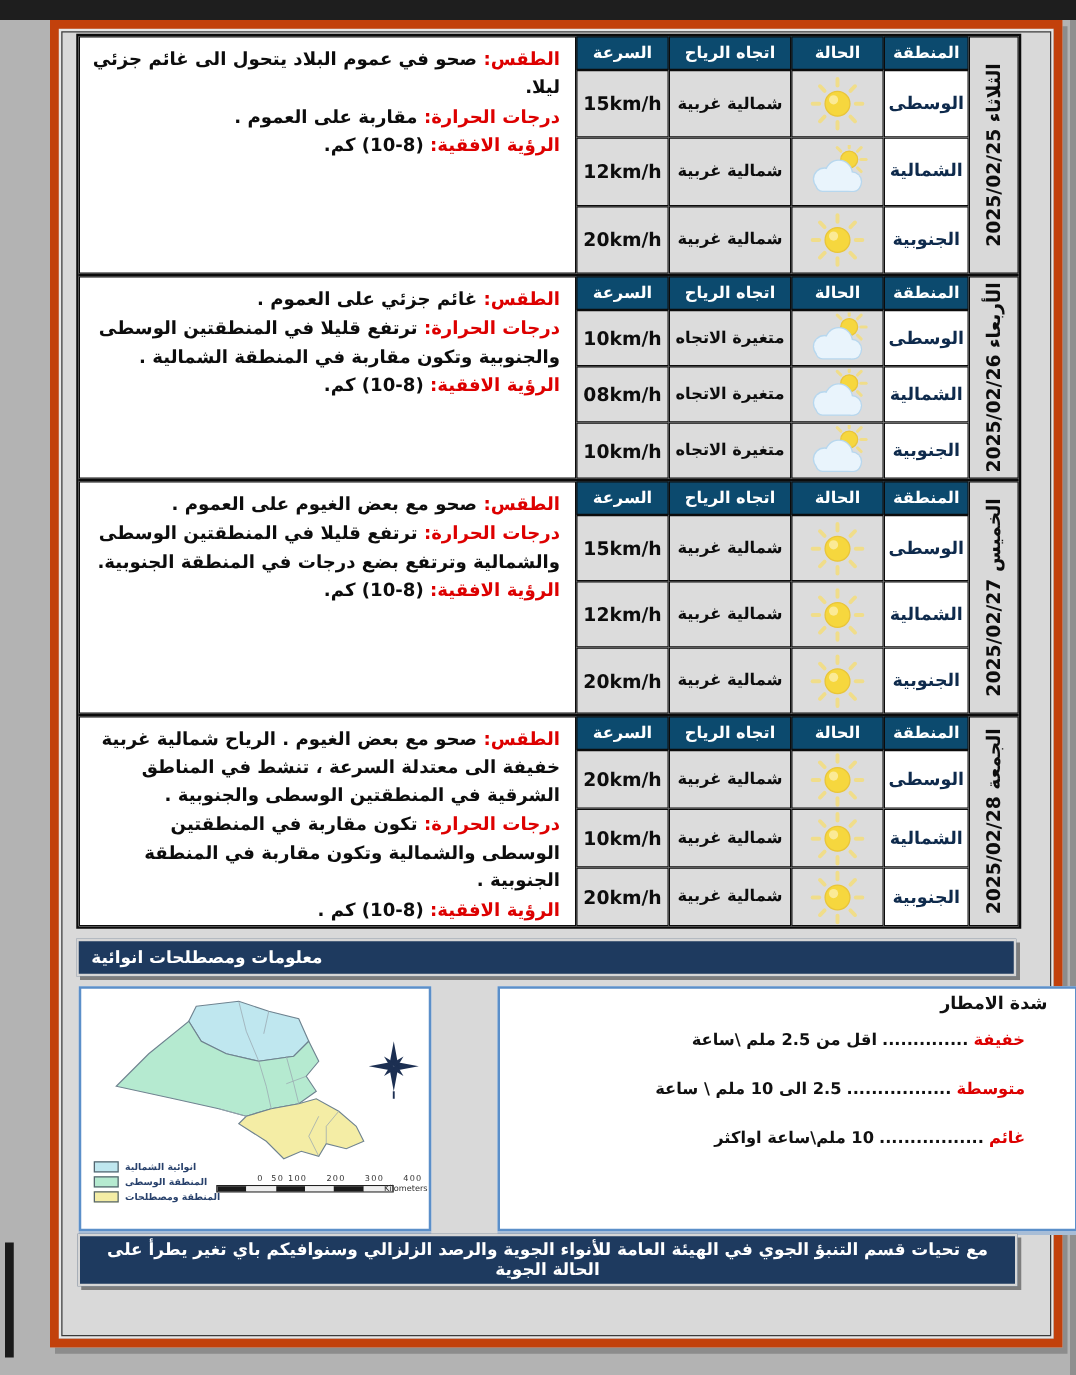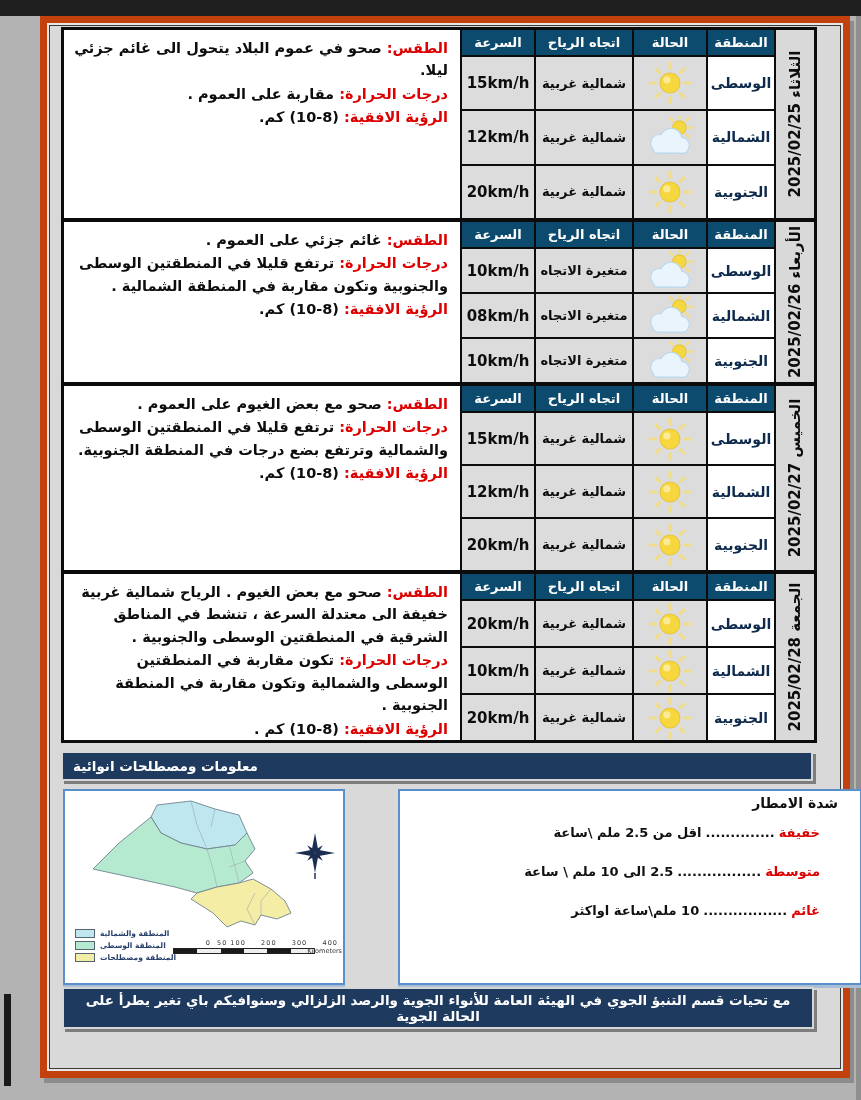--- a/index.html
+++ b/index.html
@@ -456,21 +456,21 @@
             <polygon points="0,11 2,3 0,0 -2,3"></polygon>
             <polygon points="-11,0 -3,2 0,0 -3,-2"></polygon>
             <polygon points="11,0 3,2 0,0 3,-2"></polygon>
           </g>
         </g>
         <line x1="0" y1="20" x2="0" y2="26" stroke="#1c2f52" stroke-width="1.5"></line>
       </svg>
       <div class="legend">
         <div class="legend-row">
           <span class="swatch" style="background: rgb(191, 231, 239);"></span>
-          <span class="legend-label">المنطقة والشمالية</span>
+          <span class="legend-label">انوائية الشمالية</span>
         </div>
         <div class="legend-row">
           <span class="swatch" style="background: rgb(181, 234, 208);"></span>
           <span class="legend-label">المنطقة الوسطى</span>
         </div>
         <div class="legend-row">
           <span class="swatch" style="background: rgb(244, 237, 165);"></span>
           <span class="legend-label">المنطقة ومصطلحات</span>
         </div>
       </div>

